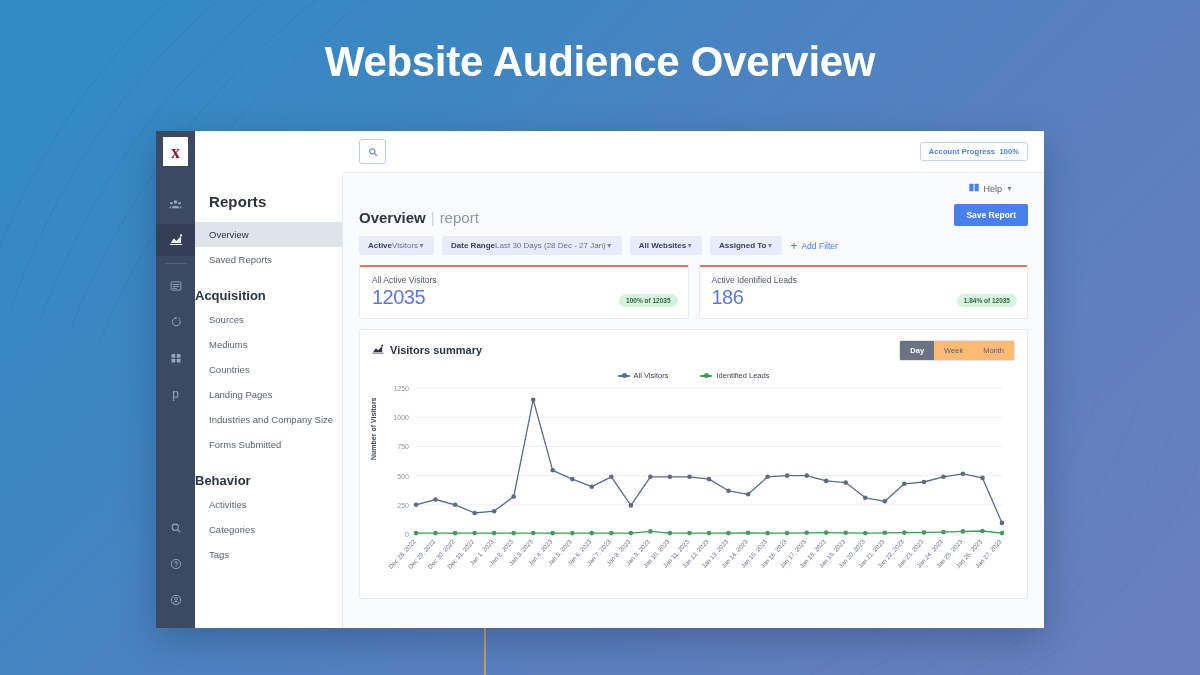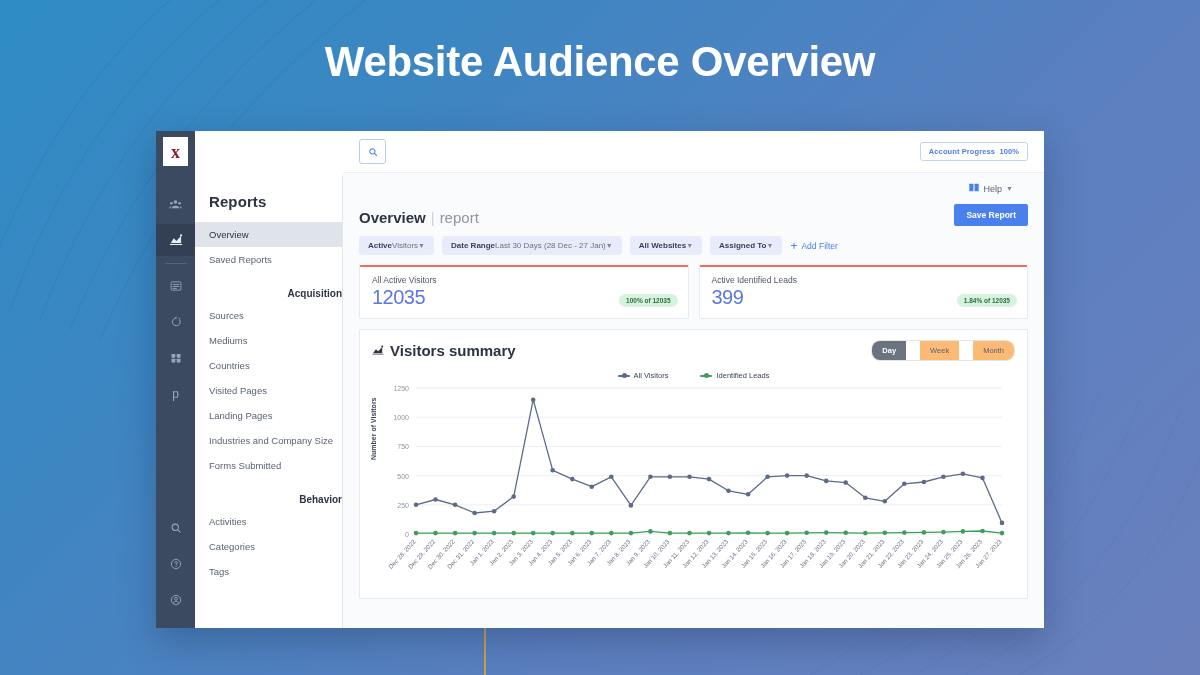--- a/index.html
+++ b/index.html
@@ -52,21 +52,21 @@
   .nav {
     width: 148px; flex: 0 0 148px; background: #ffffff;
     border-right: 1px solid #e4e7ec; padding: 14px 0 0 0; margin-top: 44px;
   }
   .nav-title { font-size: 15px; font-weight: bold; color:#2c3444; padding: 4px 0 12px 14px; letter-spacing:.1px;}
   .nav-link {
     font-size: 9.5px; color:#5a6373; padding: 7px 0 7px 14px; cursor: pointer;
   }
   .nav-link.active { background:#dfe3ea; color:#2c3444; }
   .nav-group {
-    font-size: 10px; font-weight:bold; color:#2c3444; padding: 16px 0 4px 14px; text-align: right;
+    font-size: 13px; font-weight:bold; color:#2c3444; padding: 16px 0 4px 0;
   }
 
   
   .main { flex:1; display:flex; flex-direction:column; background:#fafbfc; min-width:0; }
   .topbar {
     height: 42px; background:#ffffff; border-bottom:1px solid #eceef2;
     display:flex; align-items:center; padding: 0 16px; justify-content:space-between;
   }
   .searchbtn {
     width: 27px; height: 25px; border:1px solid #b9cdf0; border-radius:3px;
@@ -110,22 +110,22 @@
     position:absolute; right:10px; bottom:11px; background:#d6f3dd; color:#2f6b42;
     font-size:6.5px; font-weight:bold; border-radius:9px; padding:3px 7px;
   }
 
   
   .chartcard {
     margin-top:10px; background:#fff; border:1px solid #e8eaef; border-radius:2px;
     padding:10px 12px 0 12px; height: 270px;
   }
   .chart-head { display:flex; align-items:center; justify-content:space-between; }
-  .chart-title { font-size:15px; color:#2c3444; font-weight:bold; display:flex; align-items:center; gap:6px;}
-  .seg { display:flex; border:1px solid #e2e5ea; border-radius:9px; overflow:hidden;gap:14px; }
+  .chart-title { font-size:11px; color:#2c3444; font-weight:bold; display:flex; gap:6px;}
+  .seg { display:flex; border:1px solid #e2e5ea; border-radius:2px; overflow:hidden; }
   .seg div { font-size:7.5px; padding:5px 10px; color:#5a6373; background:#fdba74; }
   .seg div.on { background:#6b7280; color:#fff; font-weight:bold; }
   .legend { display:flex; justify-content:center; gap:32px; margin-top:10px; }
   .legend span { font-size:7.5px; color:#3a4356; display:flex; align-items:center; gap:4px; }
   .ldash { width:12px; height:2px; border-radius:1px; position:relative; }
   .ldash::after { content:""; position:absolute; left:4px; top:-1.5px; width:5px; height:5px; border-radius:50%; }
   .plot { position:relative; height:200px; margin-top:2px; }
   .ylab {
     position:absolute; left:-2px; top:78px; transform:rotate(-90deg); transform-origin:left top;
     font-size:7px; color:#3a4356; font-weight:bold; white-space:nowrap;
@@ -257,21 +257,20 @@
       <span>Overview</span>
     </div>
     <div class="nav-link">
       <span>Saved Reports</span>
     </div>
 
     <div class="nav-group">Acquisition</div>
     <div class="nav-link">Sources</div>
     <div class="nav-link">Mediums</div>
     <div class="nav-link">Countries</div>
-    <div class="nav-link">Visited Pages</div>
     <div class="nav-link">Landing Pages</div>
     <div class="nav-link">Industries and Company Size</div>
     <div class="nav-link">Forms Submitted</div>
 
     <div class="nav-group">Behavior</div>
     <div class="nav-link">Activities</div>
     <div class="nav-link">Categories</div>
     <div class="nav-link">Tags</div>
   </div>
 
@@ -338,21 +337,21 @@
       </div>
 
       <div class="metrics">
         <div class="metric">
           <div class="metric-label">All Active Visitors</div>
           <div class="metric-value">12035</div>
           <div class="metric-badge">100% of 12035</div>
         </div>
         <div class="metric">
           <div class="metric-label">Active Identified Leads</div>
-          <div class="metric-value">399</div>
+          <div class="metric-value">186</div>
           <div class="metric-badge">1.84% of 12035</div>
         </div>
       </div>
 
       <div class="chartcard">
         <div class="chart-head">
           <div class="chart-title">
             <span>
               <svg width="12" height="11" viewBox="0 0 16 14" fill="#2c3444">
                 <path d="M0.8 11.2h14.4v1.1H0.8z"></path>

